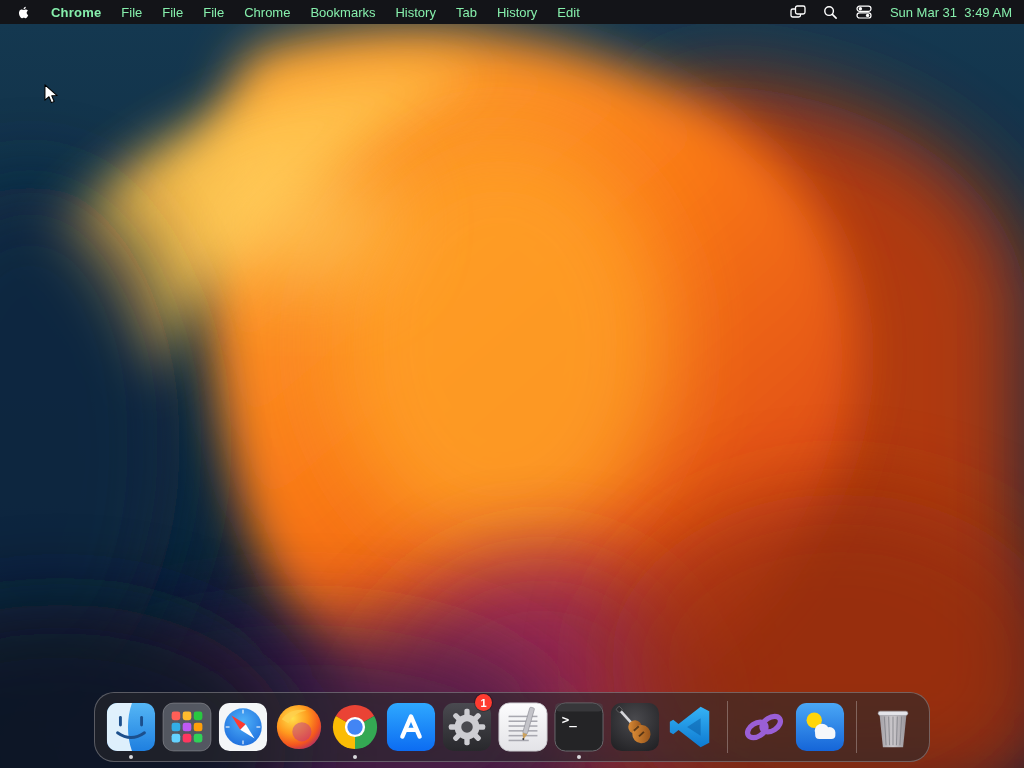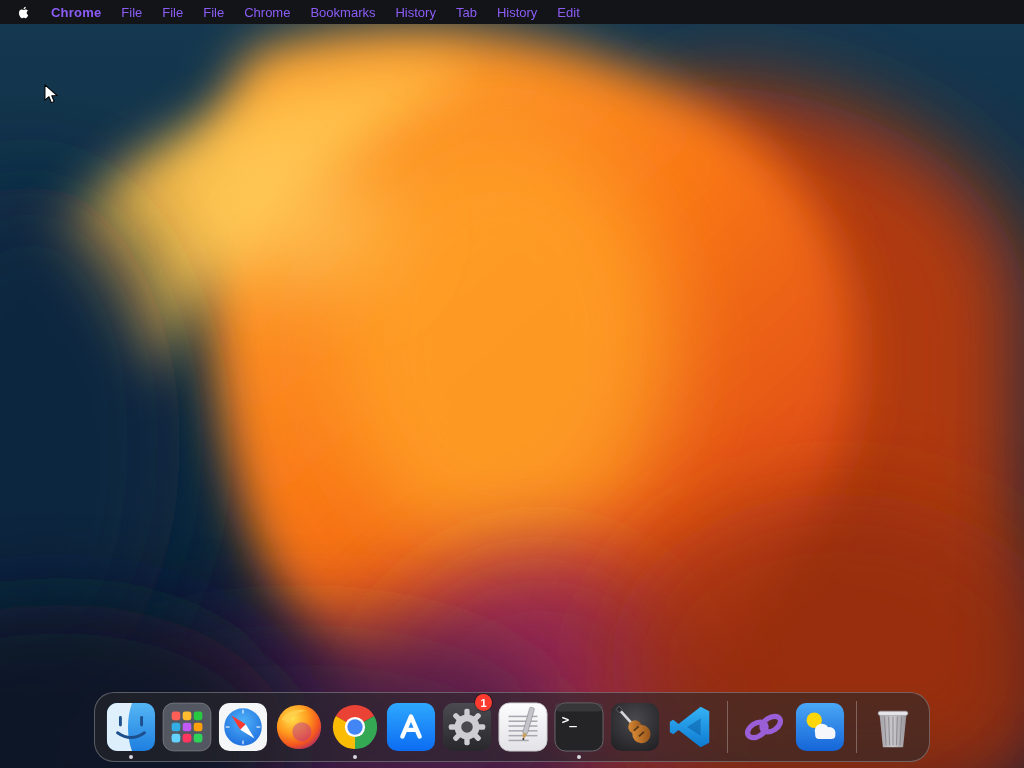--- a/index.html
+++ b/index.html
@@ -7,21 +7,21 @@
     width:1024px;height:768px;overflow:hidden;position:relative;
     background:#0a1c30;
     font-family:"Liberation Sans","DejaVu Sans",sans-serif;
     -webkit-font-smoothing:antialiased;
   }
   
   .menubar{
     position:absolute;top:0;left:0;width:1024px;height:24px;
     background:rgba(20,20,22,0.94);
     display:flex;align-items:center;
-    color:#8b5cf6;font-size:13px;z-index:50;
+    color:#86efac;font-size:13px;z-index:50;
   }
   .apple{display:flex;align-items:center;padding:0 10px 0 16px;height:24px;}
   .app-name{font-weight:bold;padding:0 10px;letter-spacing:.2px;}
   .menu-item{padding:0 10px;height:40px;display:flex;align-items:center;cursor:default;}
   .mb-right{margin-left:auto;display:flex;align-items:center;gap:7px;padding-right:12px;}
   .status-icon{width:26px;height:24px;display:flex;align-items:center;justify-content:center;}
   .clock{padding-left:6px;white-space:pre;font-size:13px;}
   
   .desktop{position:absolute;top:24px;left:0;width:1024px;height:744px;overflow:hidden;}
   .wallpaper{position:absolute;inset:0;width:100%;height:100%;display:block;}
@@ -62,20 +62,43 @@
   <div class="menu-item">File</div>
   <div class="menu-item">File</div>
   <div class="menu-item">File</div>
   <div class="menu-item">Chrome</div>
   <div class="menu-item">Bookmarks</div>
   <div class="menu-item">History</div>
   <div class="menu-item">Tab</div>
   <div class="menu-item">History</div>
   <div class="menu-item">Edit</div>
 
+  <div class="mb-right">
+    <span class="status-icon">
+      <svg viewBox="0 0 18 16" width="18" height="16">
+        <rect x="2" y="5" width="9.5" height="8" rx="1.8" fill="none" stroke="#fff" stroke-width="1.3"></rect>
+        <rect x="6.5" y="2" width="9.5" height="8" rx="1.8" fill="rgba(20,20,22,1)" stroke="#fff" stroke-width="1.3"></rect>
+      </svg>
+    </span>
+    <span class="status-icon">
+      <svg viewBox="0 0 16 16" width="15" height="15">
+        <circle cx="6.5" cy="6.5" r="4.6" fill="none" stroke="#fff" stroke-width="1.5"></circle>
+        <line x1="10" y1="10" x2="14" y2="14" stroke="#fff" stroke-width="1.7" stroke-linecap="round"></line>
+      </svg>
+    </span>
+    <span class="status-icon">
+      <svg viewBox="0 0 16 16" width="16" height="16">
+        <rect x="1" y="2.2" width="14" height="5.2" rx="2.6" fill="none" stroke="#fff" stroke-width="1.2"></rect>
+        <circle cx="4.4" cy="4.8" r="1.7" fill="#fff"></circle>
+        <rect x="1" y="8.8" width="14" height="5.2" rx="2.6" fill="none" stroke="#fff" stroke-width="1.2"></rect>
+        <circle cx="11.6" cy="11.4" r="1.7" fill="#fff"></circle>
+      </svg>
+    </span>
+    <span class="clock">Sun Mar 31  3:49 AM</span>
+  </div>
 </div>
 
 <div class="desktop">
   <svg class="wallpaper" viewBox="0 0 1024 744" preserveAspectRatio="none">
     <defs>
       <linearGradient id="bgGrad" x1="0" y1="0" x2="0" y2="1">
         <stop offset="0" stop-color="#143850"></stop>
         <stop offset="1" stop-color="#0a1c30"></stop>
       </linearGradient>
       <linearGradient id="orangeMain" x1="0" y1="0" x2="0.8" y2="1">

